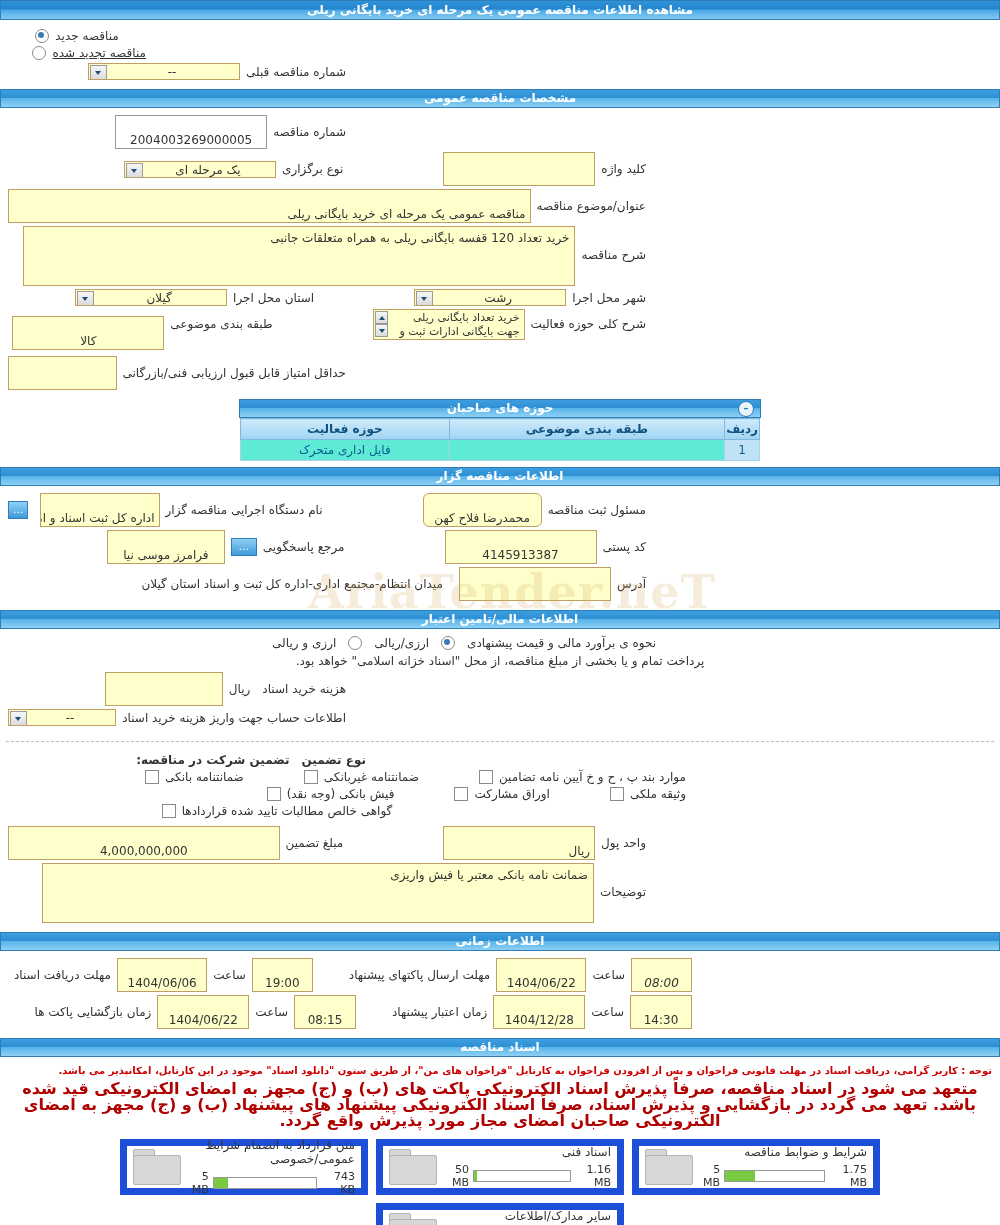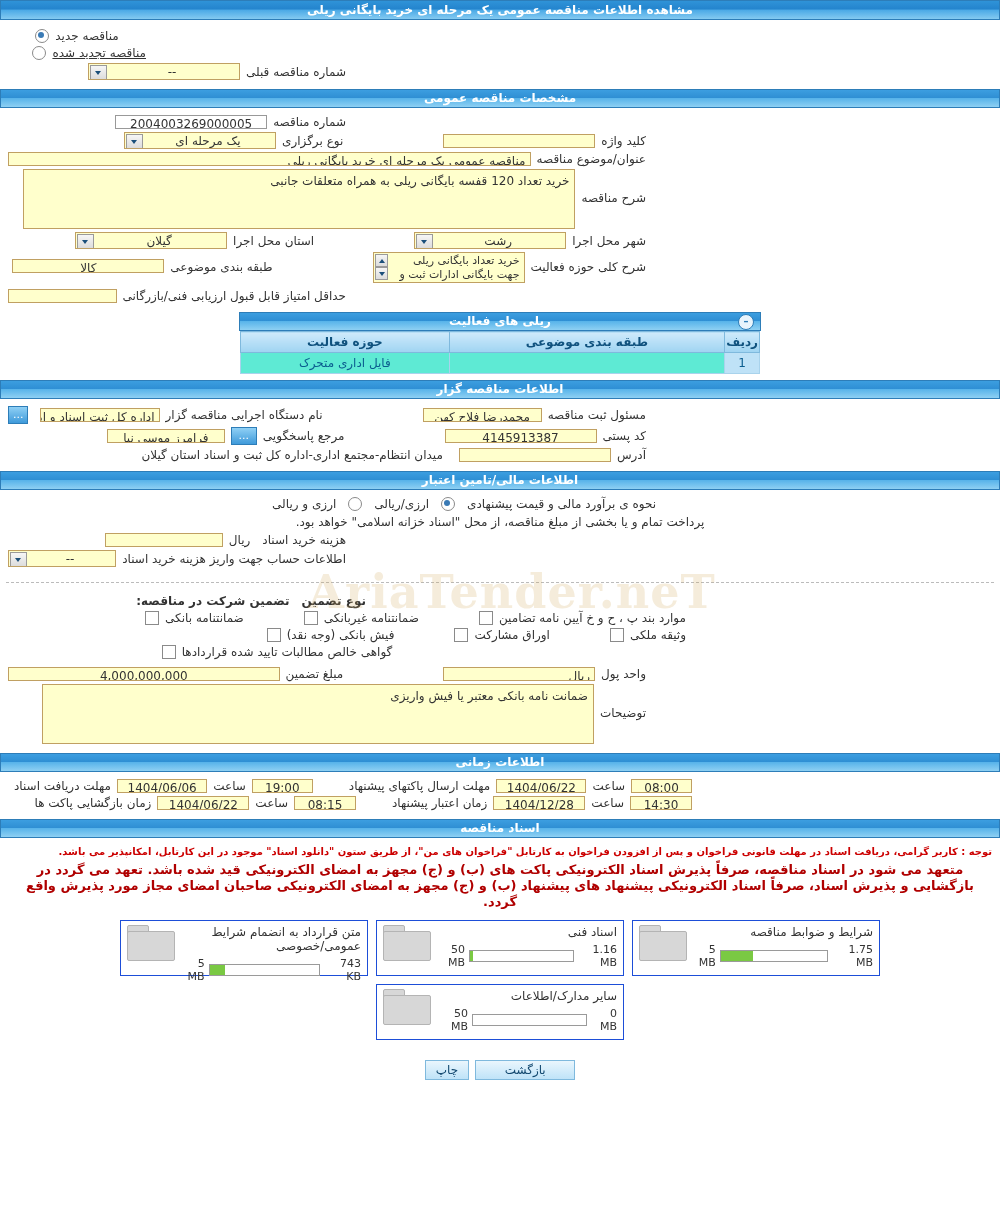--- a/index.html
+++ b/index.html
@@ -38,25 +38,25 @@
   }
   .sec{padding:4px 8px 6px 8px;}
   .divider{border-top:1px dashed #bbb;margin:6px 6px;}
 
   
   .row{display:flex;align-items:center;justify-content:flex-start;margin:3px 0;}
   .lbl{font-size:12px;color:#333;padding:0 6px;white-space:nowrap;}
   .fld{
     background:#ffffcc;
     border:1px solid #c0a062;
-    height:14px;
+    height:23px;
     line-height:17px;
     font-size:12px;
     color:#333;
-    padding:0 4px;
+    padding:16px 4px;
     box-sizing:border-box;
     text-align:center;
     overflow:hidden;
     white-space:nowrap;
   }
   .fld.white{background:#fff;border:1px solid #999;}
   .fld.ta{height:auto;min-height:60px;text-align:right;line-height:16px;padding:3px 5px;white-space:normal;}
   .sel{
     background:#ffffcc;border:1px solid #c0a062;height:17px;line-height:16px;
     font-size:12px;padding:0 2px 0 18px;box-sizing:border-box;position:relative;text-align:center;
@@ -103,27 +103,27 @@
     background:linear-gradient(to bottom,#cfeafb,#9fd4f2);
     border:1px solid #7fb9dd;color:#10527e;font-size:12px;height:18px;font-weight:bold;
   }
   table.act td{
     background:#5eead4;border:1px solid #a9d3ec;color:#0b5d8f;height:18px;font-size:12px;text-align:center;
   }
   table.act td.rdx{background:#bfe2f7;width:30px;}
 
   
   .warn{color:#cc0000;font-size:10px;text-align:right;font-weight:bold;line-height:16px;margin:2px 0;}
-  .warn2{color:#b00000;font-size:13px;text-align:center;font-weight:bold;line-height:16px;}
+  .warn2{color:#b00000;font-size:16px;text-align:center;font-weight:bold;line-height:16px;}
 
   
   .attwrap{display:flex;flex-wrap:wrap;justify-content:center;gap:8px;margin-top:10px;}
   .att{
-    width:248px;height:56px;border:1px solid #1d4ed8;background:#fff;
-    display:flex;box-sizing:border-box;padding:4px 6px;
+    width:248px;height:56px;border:7px solid #1d4ed8;background:#fff;
+    display:flex;align-items:center;box-sizing:border-box;padding:4px 6px;
   }
   .att .txt{flex:1;text-align:right;padding-left:6px;}
   .att .nm{font-size:12px;color:#333;margin-bottom:4px;}
   .att .meter{display:flex;align-items:center;gap:4px;direction:ltr;justify-content:flex-start;}
   .att .bar2{height:10px;width:118px;border:1px solid #9a9a9a;background:#fff;position:relative;}
   .att .bar2 span{display:block;height:100%;background:#7ac943;}
   .att .sz{font-size:11px;color:#333;}
   .folder{width:46px;height:36px;position:relative;flex:0 0 46px;}
   .folder .b{position:absolute;left:0;top:6px;width:46px;height:28px;background:#d7d7d7;border:1px solid #b4b4b4;border-radius:2px;}
   .folder .t{position:absolute;left:0;top:0px;width:20px;height:8px;background:#d7d7d7;border:1px solid #b4b4b4;border-radius:2px 2px 0 0;}
@@ -213,21 +213,21 @@
     </div>
 
     <div class="row" style="justify-content:flex-start;padding-right:640px;margin-top:6px;">
       <span class="lbl">حداقل امتیاز قابل قبول ارزیابی فنی/بازرگانی</span>
       <span class="fld" style="width:152px;"></span>
     </div>
   </div>
 
   <div class="bar" style="width:520px;margin:0 auto;">
     <span class="collapse">–</span>
-    <span>ریلی های فعالیت</span>
+    <span>حوزه های صاحبان</span>
   </div>
   <div class="sec" style="padding-top:0;">
     <table class="act" style="width:520px;">
       <thead>
         <tr>
           <th style="width:30px;">ردیف</th>
           <th>طبقه بندی موضوعی</th>
           <th>حوزه فعالیت</th>
         </tr>
       </thead>
@@ -238,21 +238,21 @@
           <td>فایل اداری متحرک</td>
         </tr>
       </tbody>
     </table>
   </div>
 
   <div class="bar">اطلاعات مناقصه گزار</div>
   <div class="sec">
     <div class="row" style="justify-content:flex-start;padding-right:340px;">
       <span class="lbl">مسئول ثبت مناقصه</span>
-      <span class="fld" style="width:152px;">محمدرضا فلاح کهن</span>
+      <span class="fld" style="width:152px;border-radius:6px;">محمدرضا فلاح کهن</span>
       <span class="lbl" style="padding-right:100px;">نام دستگاه اجرایی مناقصه گزار</span>
       <span class="fld" style="width:152px;">اداره کل ثبت اسناد و املاک</span>
       <span class="btn3" style="margin-right:12px;">...</span>
     </div>
 
     <div class="row" style="justify-content:flex-start;padding-right:340px;">
       <span class="lbl">کد پستی</span>
       <span class="fld" style="width:152px;">4145913387</span>
       <span class="lbl" style="padding-right:100px;">مرجع پاسخگویی</span>
       <span class="btn3" style="margin-left:6px;">...</span>
@@ -329,21 +329,21 @@
 
     <div class="row" style="justify-content:flex-start;padding-right:340px;align-items:flex-start;">
       <span class="lbl" style="padding-top:22px;">توضیحات</span>
       <span class="fld ta" style="width:552px;">ضمانت نامه بانکی معتبر یا فیش واریزی</span>
     </div>
   </div>
 
   <div class="bar">اطلاعات زمانی</div>
   <div class="sec">
     <div class="row" style="justify-content:flex-start;padding-right:300px;">
-      <span class="fld" style="width:62px;">08:00</span>
+      <span class="fld" style="width:62px;font-style:italic;">08:00</span>
       <span class="lbl">ساعت</span>
       <span class="fld" style="width:92px;">1404/06/22</span>
       <span class="lbl">مهلت ارسال پاکتهای پیشنهاد</span>
       <span class="fld" style="width:62px;margin-right:30px;">19:00</span>
       <span class="lbl">ساعت</span>
       <span class="fld" style="width:92px;">1404/06/06</span>
       <span class="lbl">مهلت دریافت اسناد</span>
     </div>
     <div class="row" style="justify-content:flex-start;padding-right:300px;">
       <span class="fld" style="width:62px;">14:30</span>

